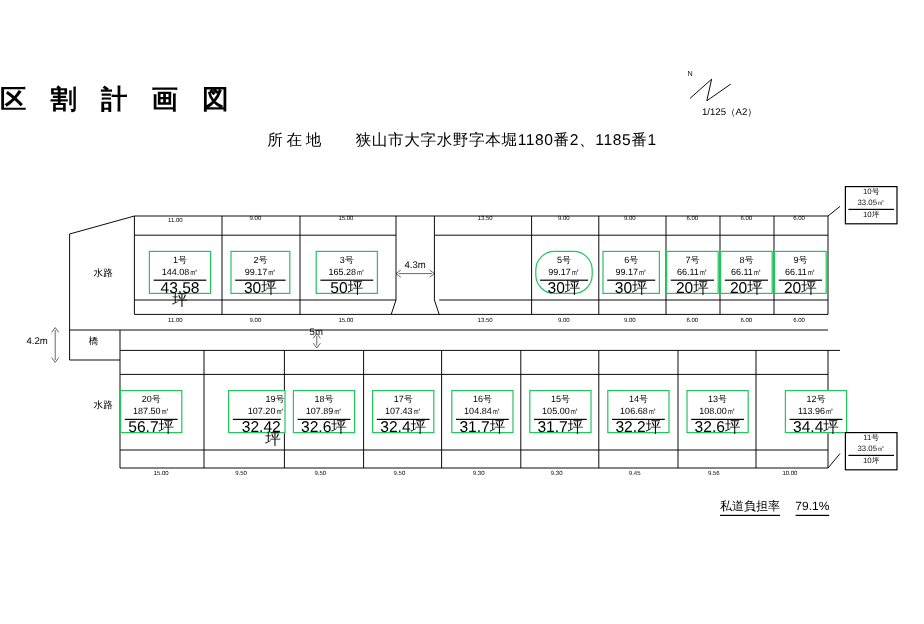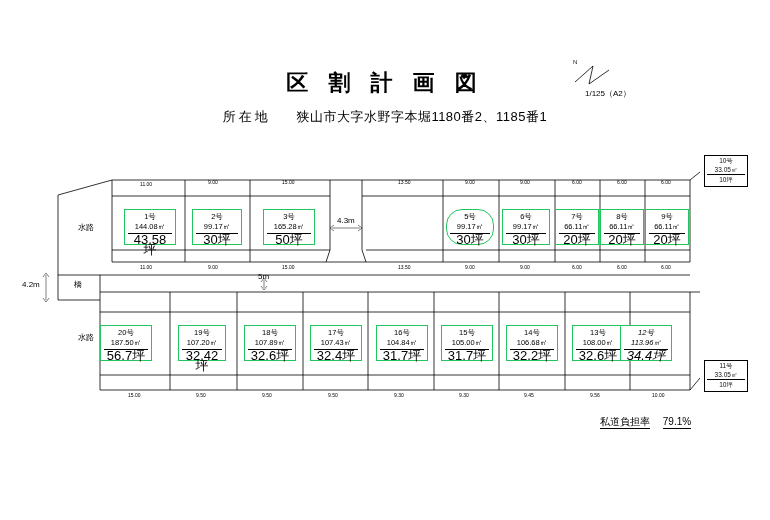--- a/index.html
+++ b/index.html
@@ -14,21 +14,20 @@
     background: #ffffff;
     font-family: "Liberation Sans", sans-serif;
     color: #111111;
     overflow: hidden;
   }
   .title {
     position: absolute;
     left: 0;
     top: 68px;
     width: 770px;
-    text-align: center;
     font-size: 22px;
     letter-spacing: 7px;
     font-weight: bold;
     color: #000;
   }
   .subtitle-row {
     position: absolute;
     left: 0;
     top: 108px;
     width: 770px;
@@ -313,21 +312,21 @@
     <div class="lot-no">9号</div>
     <div class="lot-area">66.11㎡</div>
     <div class="lot-tsubo">20坪</div>
   </div>
 
   <div class="lotbox" style="left:100px; top:325px; width:52px; height:36px;">
     <div class="lot-no">20号</div>
     <div class="lot-area">187.50㎡</div>
     <div class="lot-tsubo">56.7坪</div>
   </div>
-  <div class="lotbox" style="left:178px; top:325px; width:48px; height:36px;">
+  <div class="lotbox" style="left:190px; top:325px; width:48px; height:36px;text-align:right;">
     <div class="lot-no">19号</div>
     <div class="lot-area">107.20㎡</div>
     <div class="lot-tsubo">32.42坪</div>
   </div>
   <div class="lotbox" style="left:244px; top:325px; width:52px; height:36px;">
     <div class="lot-no">18号</div>
     <div class="lot-area">107.89㎡</div>
     <div class="lot-tsubo">32.6坪</div>
   </div>
   <div class="lotbox" style="left:310px; top:325px; width:52px; height:36px;">
@@ -348,21 +347,21 @@
   <div class="lotbox" style="left:506px; top:325px; width:52px; height:36px;">
     <div class="lot-no">14号</div>
     <div class="lot-area">106.68㎡</div>
     <div class="lot-tsubo">32.2坪</div>
   </div>
   <div class="lotbox" style="left:572px; top:325px; width:52px; height:36px;">
     <div class="lot-no">13号</div>
     <div class="lot-area">108.00㎡</div>
     <div class="lot-tsubo">32.6坪</div>
   </div>
-  <div class="lotbox" style="left:620px; top:325px; width:52px; height:36px;font-style:italic;">
+  <div class="lotbox" style="left:654px; top:325px; width:52px; height:36px;">
     <div class="lot-no">12号</div>
     <div class="lot-area">113.96㎡</div>
     <div class="lot-tsubo">34.4坪</div>
   </div>
 
   <div class="cornerbox" style="left:704px; top:155px; width:44px; height:32px;">
     <div>10号</div>
     <div>33.05㎡</div>
     <div class="div-line">10坪</div>
   </div>

